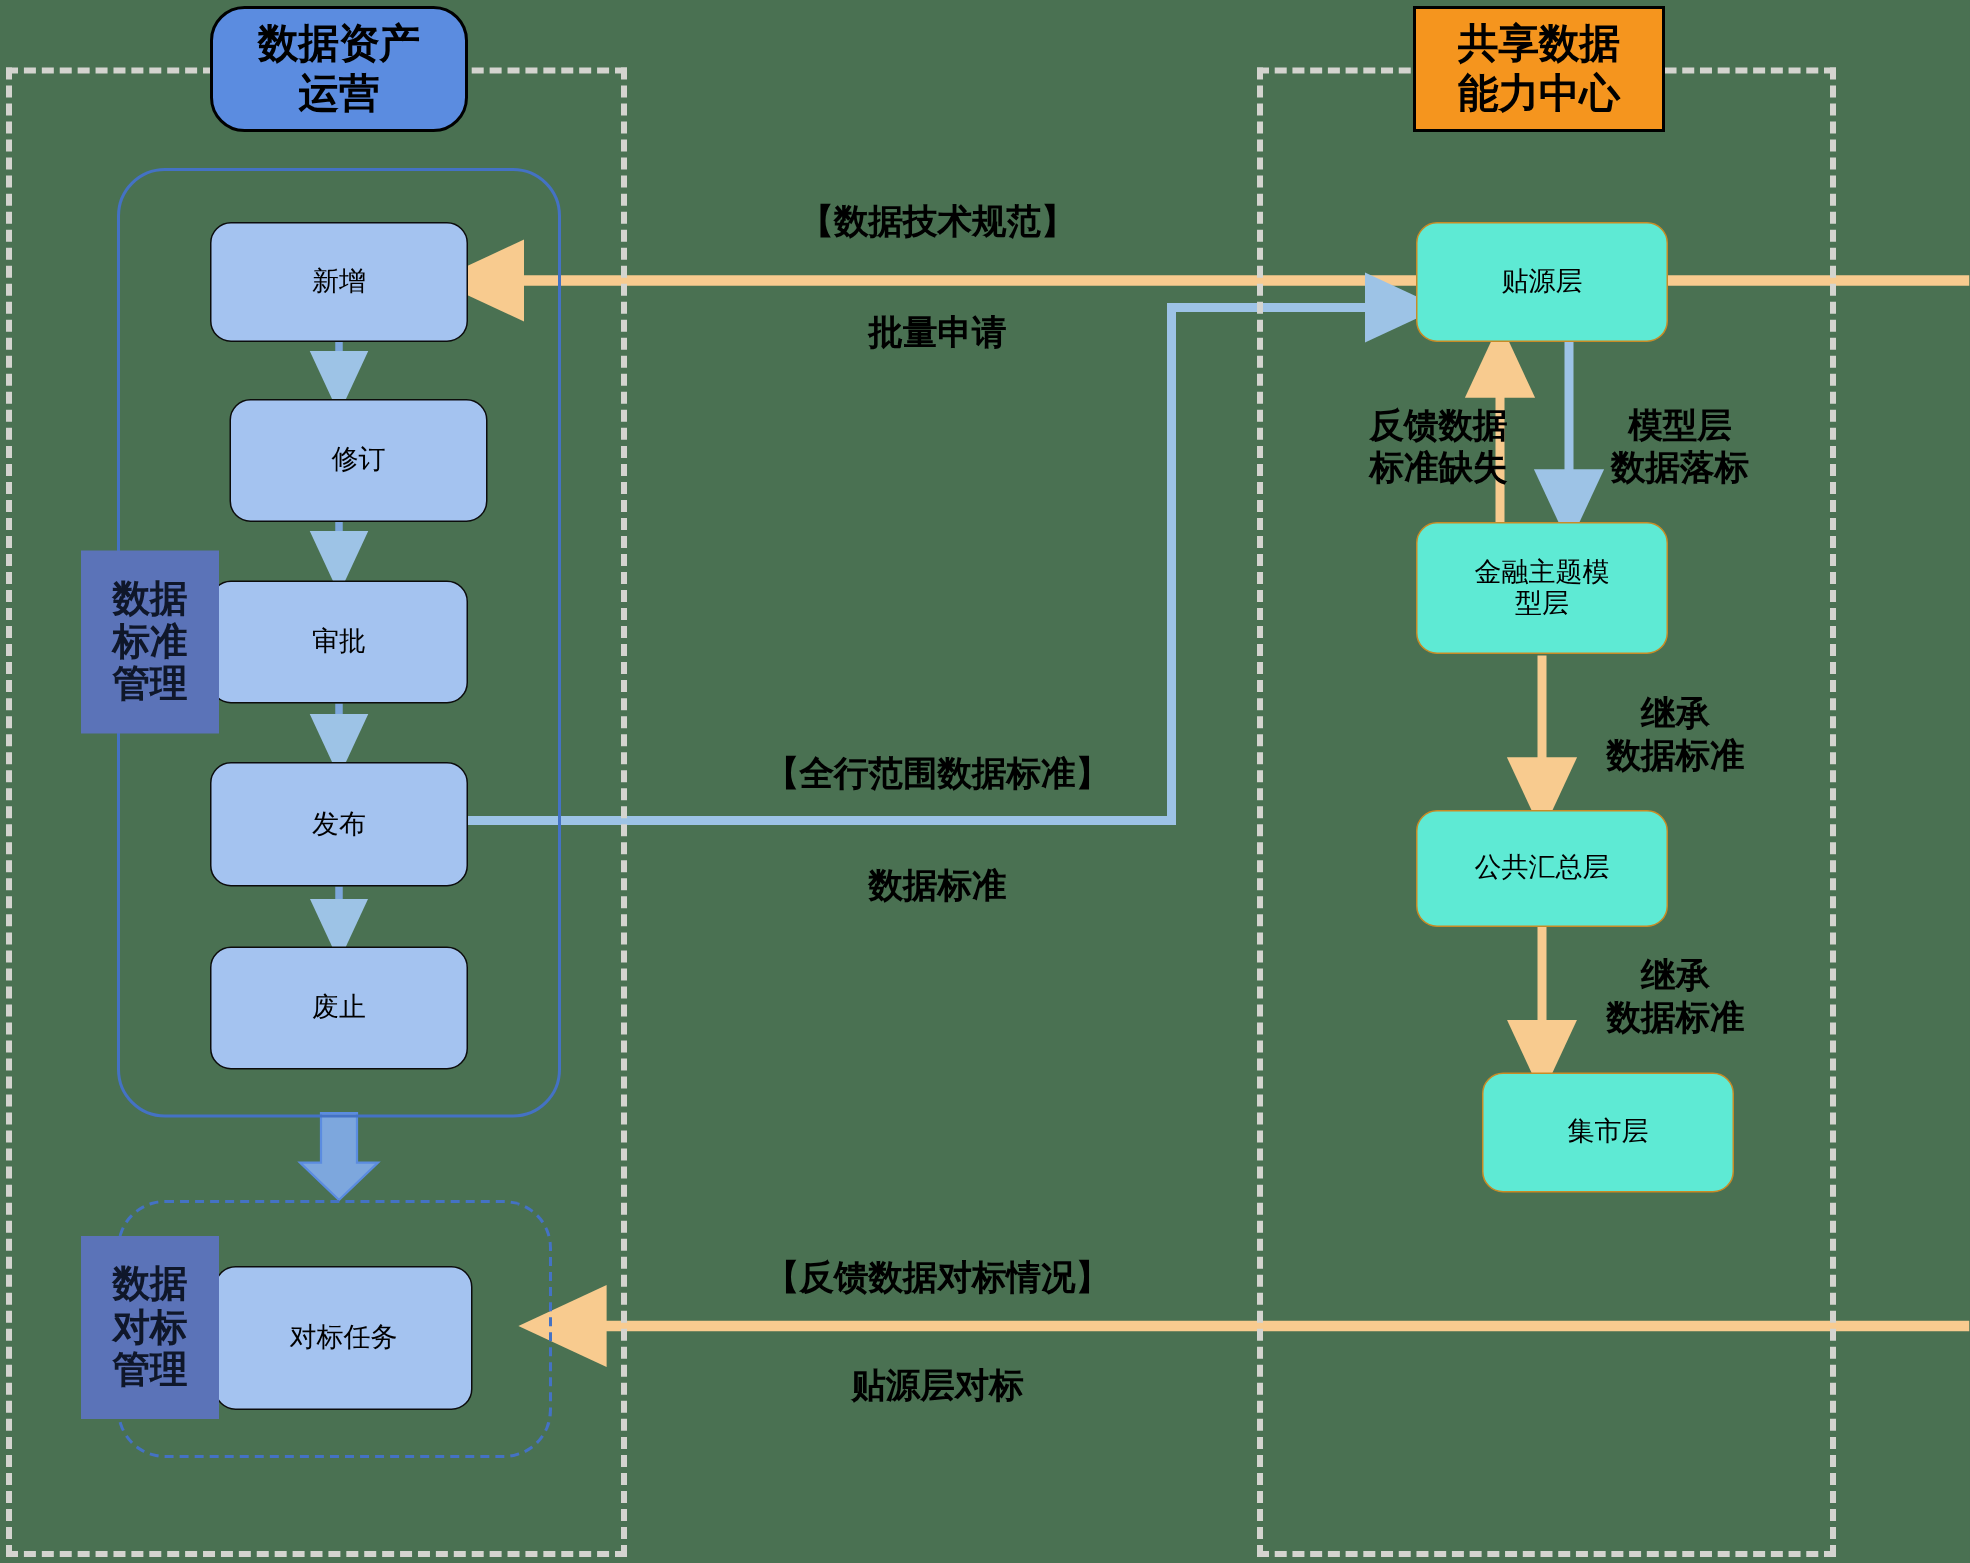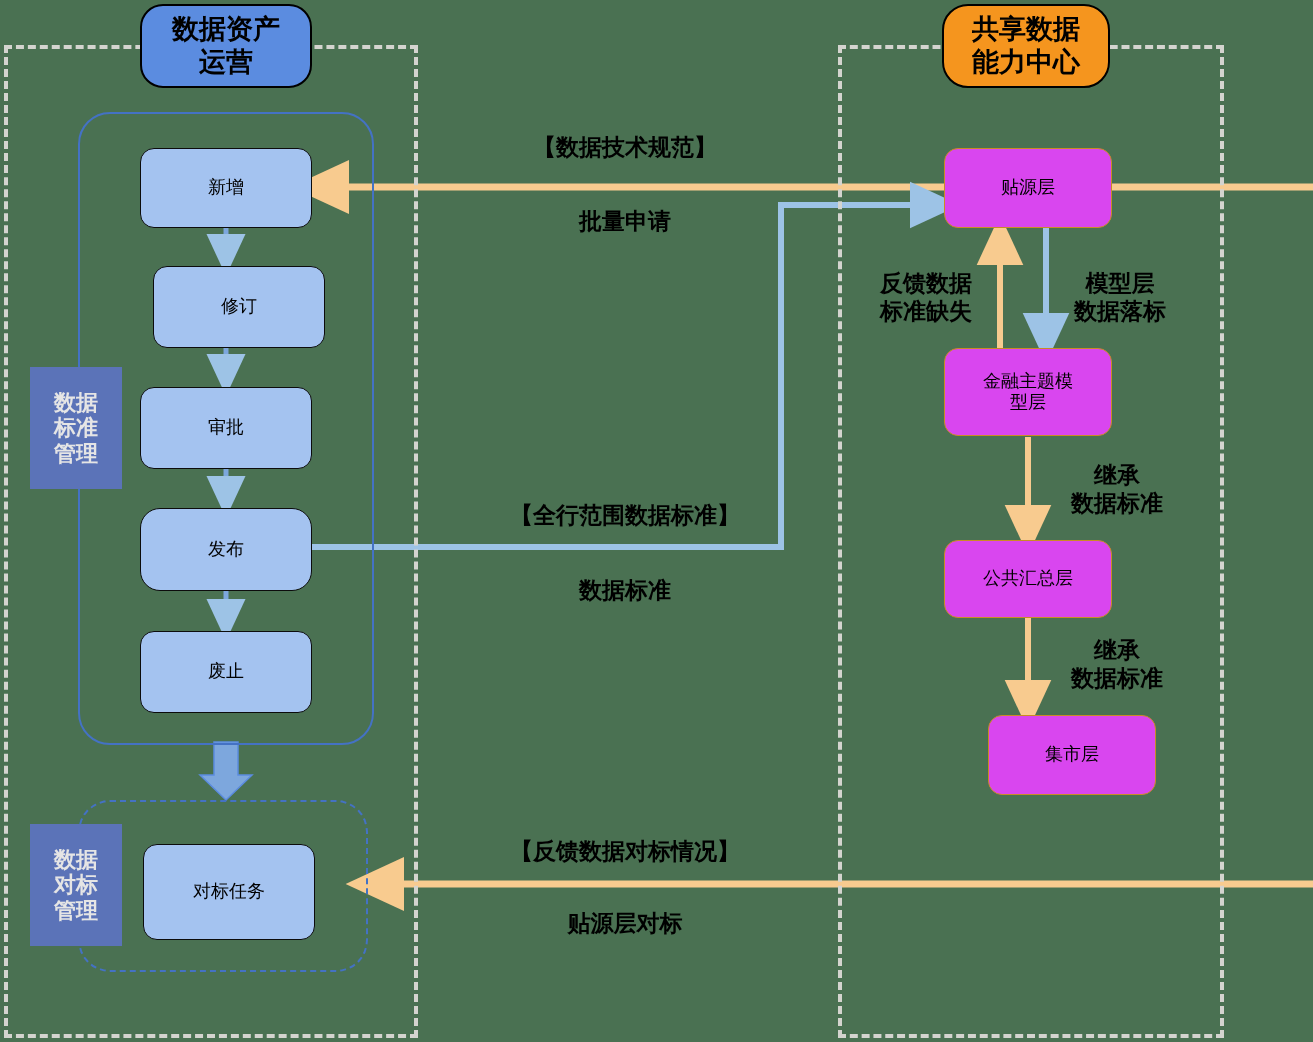--- a/index.html
+++ b/index.html
@@ -56,46 +56,47 @@
   .chip.blue { background: #5b8ce0; }
   .chip.orange { background: #f5951e; }
 
   
   .pbox {
     border-radius: 14px;
     border: 1.6px solid #0c0c0c;
     font-size: 18px;
   }
   .pbox.blue { background: #a4c3f0; }
-  .pbox.orange { background: #d946ef; border-color: #c98b25; }
+  .pbox.orange { background: #5eead4; border-color: #c98b25; }
 
   
   .group {
     position: absolute;
     box-sizing: border-box;
     border: 2px solid #4472c4;
     border-radius: 32px;
     z-index: 2;
   }
   .group.dashed { border-style: dashed; }
 
   
   .sidelabel {
     position: absolute;
     box-sizing: border-box;
     background: #5b73b8;
-    color: #e5e5e5;
+    color: #0f172a;
     font-weight: bold;
-    font-size: 22px;
+    font-size: 25px;
     line-height: 1.15;
     display: flex;
     align-items: center;
     justify-content: center;
     text-align: center;
     z-index: 30;
+    margin-left: 24px;
   }
 
   
   .flabel {
     position: absolute;
     color: #000000;
     font-weight: bold;
     font-size: 23px;
     line-height: 1.2;
     text-align: center;
@@ -154,48 +155,48 @@
   <g>
     <line x1="1028" y1="618" x2="1028" y2="705" stroke="#f8cb8f" stroke-width="6" marker-end="url(#orangehead)"></line>
   </g>
 </svg>
 
 <div class="zone" style="left:4px; top:45px; width:414px; height:993px;"></div>
 <div class="zone" style="left:838px; top:45px; width:386px; height:993px;"></div>
 
 <div class="chip blue" style="left:140px; top:4px; width:172px; height:84px; white-space:pre-line;border-radius:23px;">数据资产
 运营</div>
-<div class="chip orange" style="left:942px; top:4px; width:168px; height:84px; white-space:pre-line;border-radius:26px;">共享数据
+<div class="chip orange" style="left:942px; top:4px; width:168px; height:84px; white-space:pre-line;">共享数据
 能力中心</div>
 
 <div class="group" style="left:78px; top:112px; width:296px; height:633px;"></div>
 <div class="group dashed" style="left:78px; top:800px; width:290px; height:172px;"></div>
 
 <div class="sidelabel" style="left:30px; top:367px; width:92px; height:122px; white-space:pre-line;">数据
 标准
 管理</div>
 <div class="sidelabel" style="left:30px; top:824px; width:92px; height:122px; white-space:pre-line;">数据
 对标
 管理</div>
 
 <div class="node pbox blue" style="left:140px; top:148px; width:172px; height:80px;">新增</div>
 <div class="node pbox blue" style="left:153px; top:266px; width:172px; height:82px;">修订</div>
 <div class="node pbox blue" style="left:140px; top:387px; width:172px; height:82px;">审批</div>
-<div class="node pbox blue" style="left:140px; top:508px; width:172px; height:83px;border-radius:20px;">发布</div>
+<div class="node pbox blue" style="left:140px; top:508px; width:172px; height:83px;">发布</div>
 <div class="node pbox blue" style="left:140px; top:631px; width:172px; height:82px;">废止</div>
 
 <div class="node pbox blue" style="left:143px; top:844px; width:172px; height:96px;">对标任务</div>
 
 <div class="node pbox orange" style="left:944px; top:148px; width:168px; height:80px;">贴源层</div>
 <div class="node pbox orange" style="left:944px; top:348px; width:168px; height:88px; white-space:pre-line;">金融主题模
 型层</div>
 <div class="node pbox orange" style="left:944px; top:540px; width:168px; height:78px;">公共汇总层</div>
 <div class="node pbox orange" style="left:944px; top:715px; width:168px; height:80px;margin-left:44px;">集市层</div>
 
-<div class="flabel" style="left:866px; top:270px; width:120px;">反馈数据
+<div class="flabel" style="left:899px; top:270px; width:120px;">反馈数据
 标准缺失</div>
 <div class="flabel" style="left:1060px; top:270px; width:120px;">模型层
 数据落标</div>
 <div class="flabel" style="left:1052px; top:462px; width:130px;">继承
 数据标准</div>
 <div class="flabel" style="left:1052px; top:637px; width:130px;">继承
 数据标准</div>
 
 <div class="flabel" style="left:470px; top:134px; width:310px;">【数据技术规范】</div>
 <div class="flabel" style="left:470px; top:208px; width:310px;">批量申请</div>

